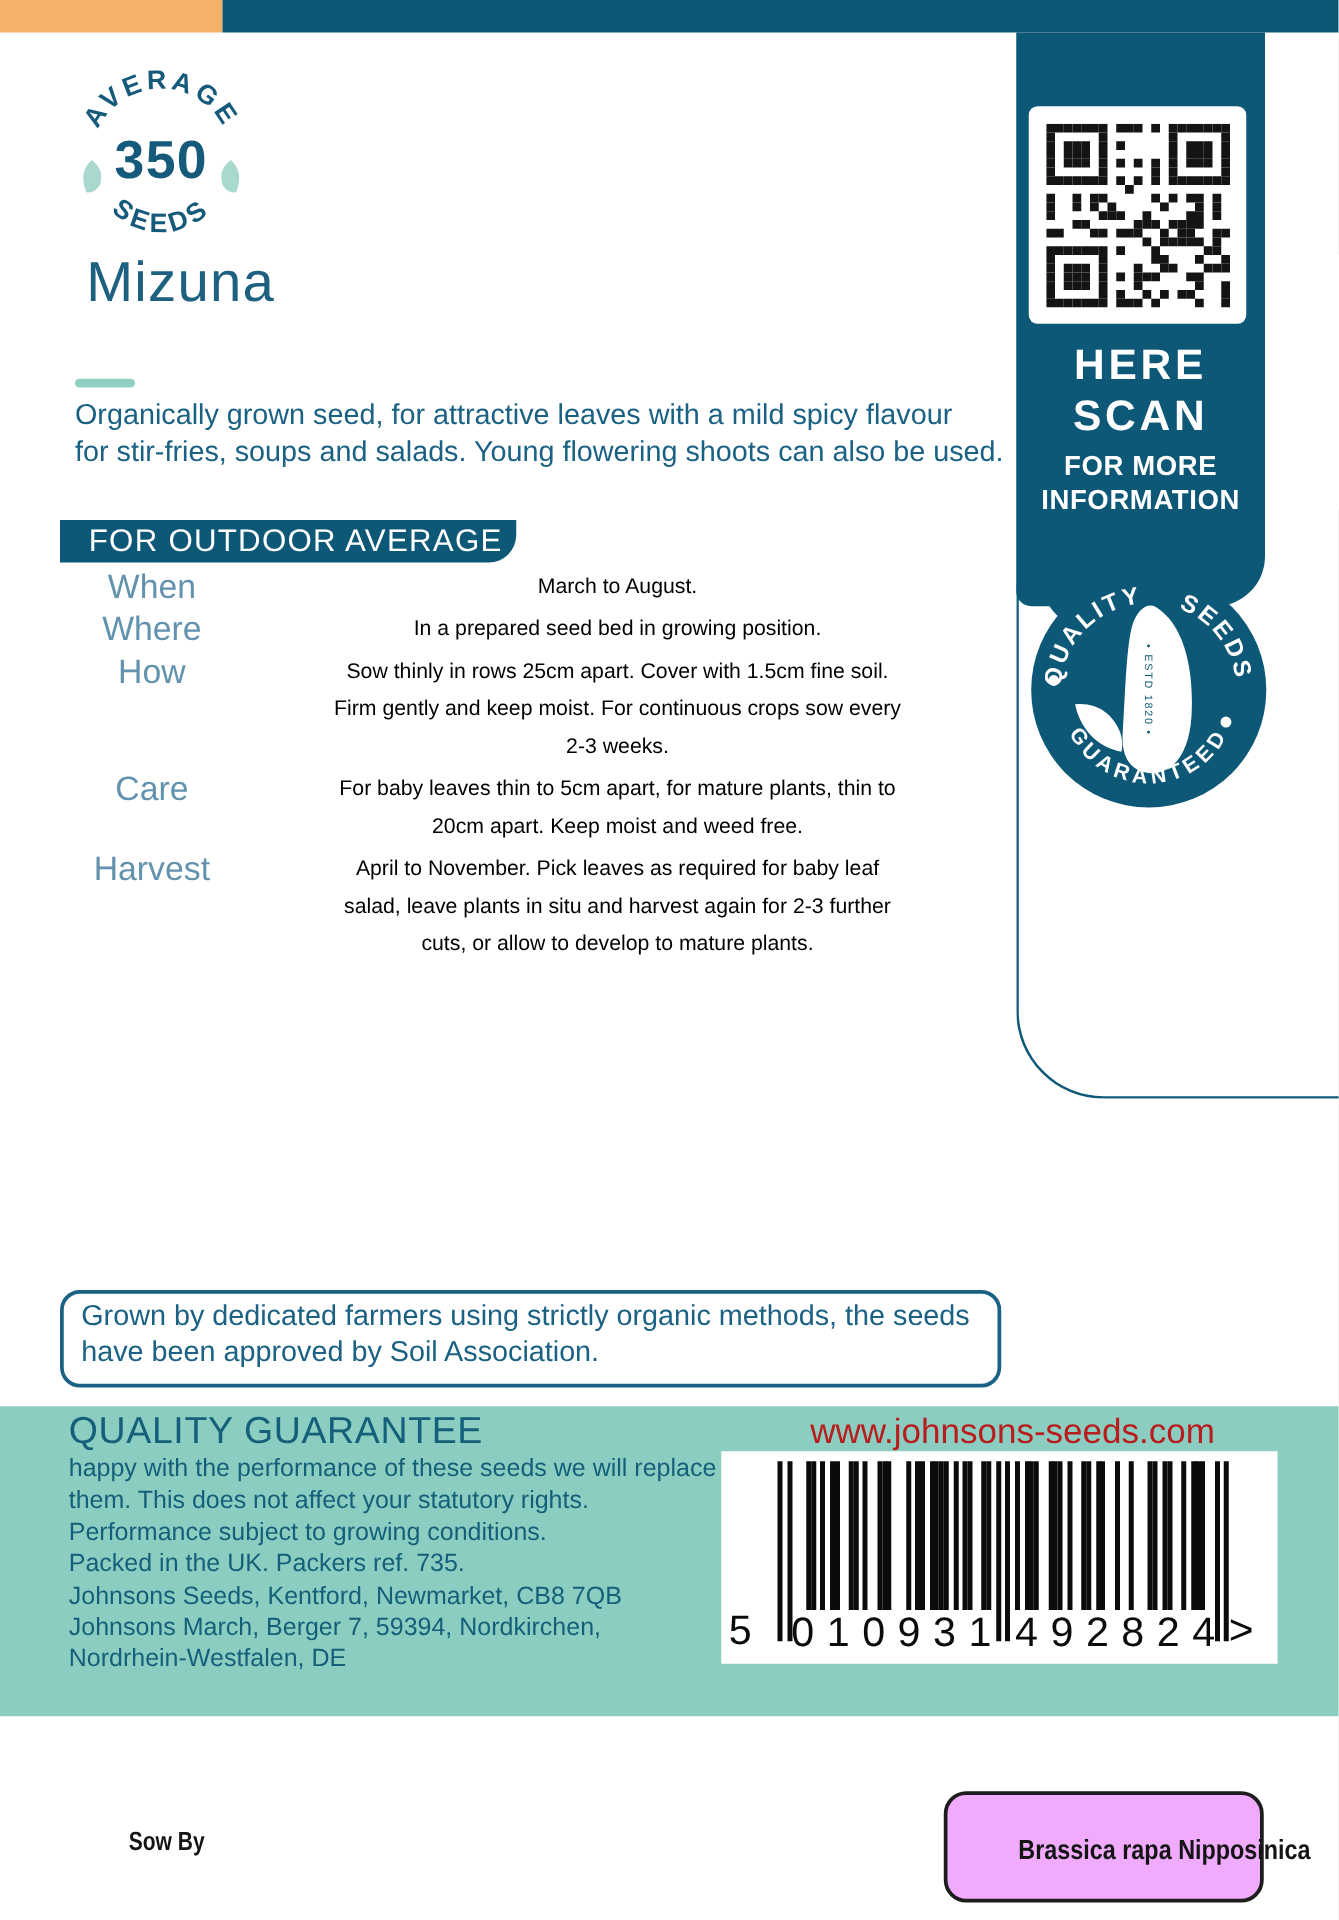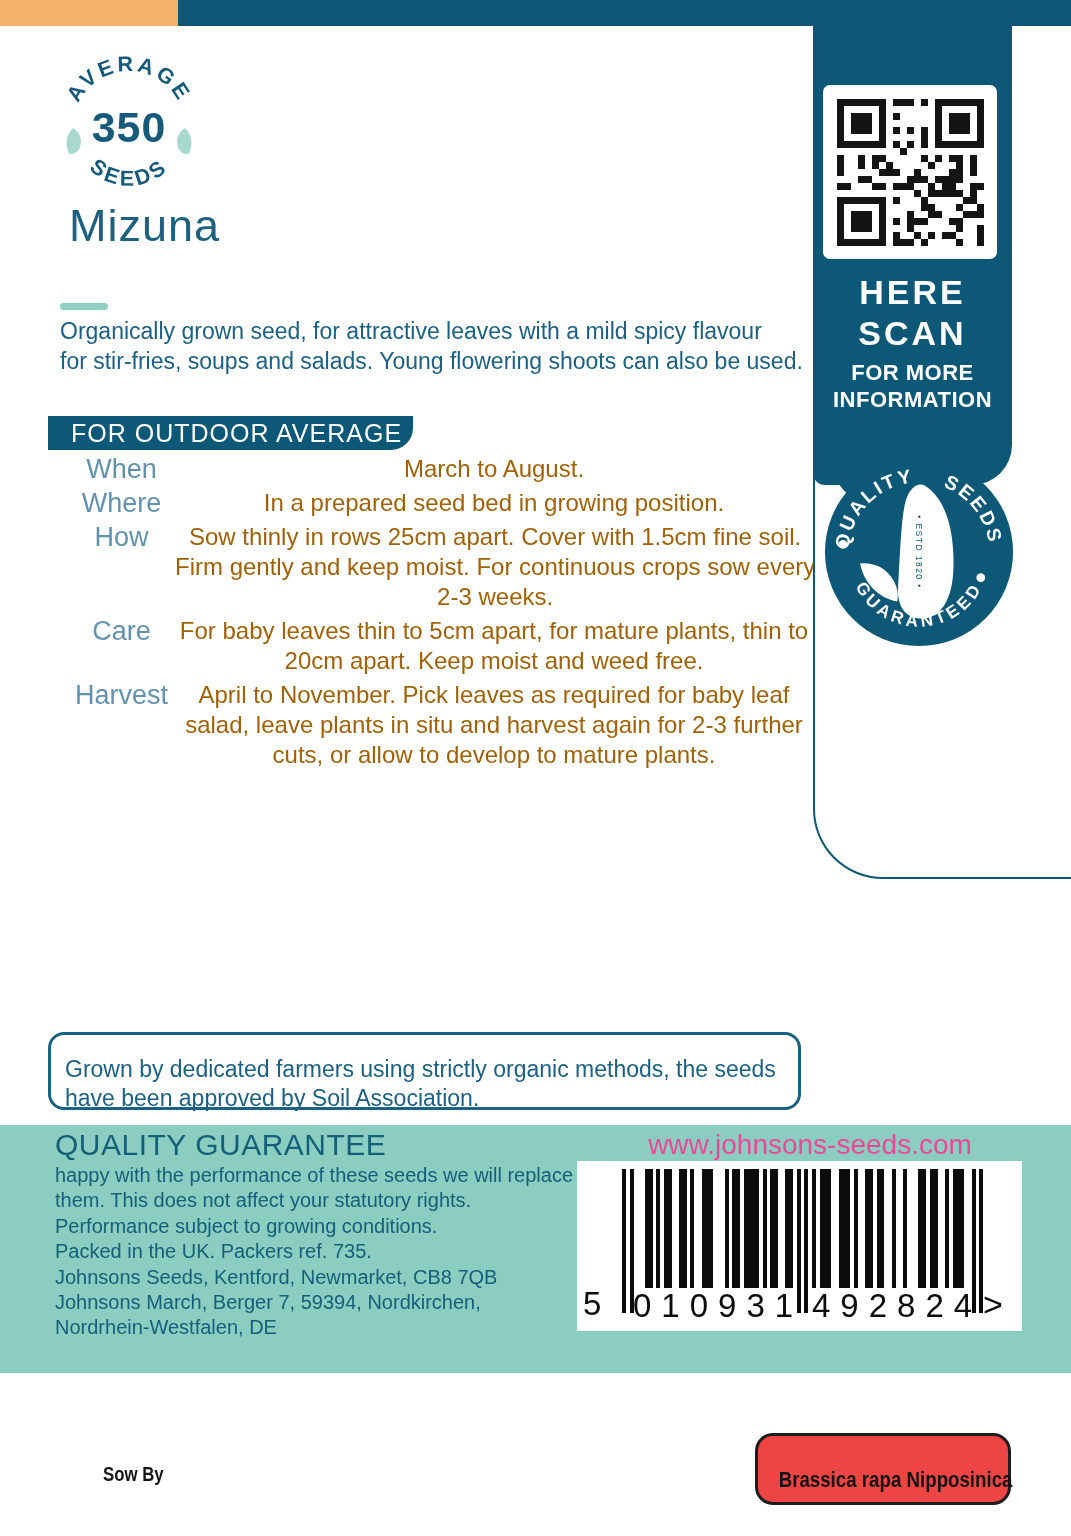--- a/index.html
+++ b/index.html
@@ -13,51 +13,51 @@
   #page-title{left:69px;top:200px;font-size:45px;font-weight:400;color:#1d607f;letter-spacing:1px;}
   #section-divider{left:60px;top:303px;width:48px;height:7px;border-radius:4px;background:#8fd0c2;}
   #product-description{left:60px;top:317px;color:#1a6183;font-size:23px;line-height:29.5px;white-space:nowrap;}
   
   #sowing-header{left:48px;top:416px;width:365px;height:34px;line-height:34px;background:#0e5877;
                  color:#fff;font-size:25px;letter-spacing:1px;padding-left:23px;box-sizing:border-box;
                  border-bottom-right-radius:22px;}
   #sowing-table{left:68px;top:454px;width:745px;}
   .sow-row{display:flex;margin-bottom:4px;text-align:center;}
   .sow-label{width:107px;flex:0 0 107px;font-size:27px;font-weight:300;color:#6292ad;line-height:30px;}
-  .sow-value{flex:1;font-size:24px;color:#a16207;line-height:30px;white-space:nowrap;}
+  .sow-value{flex:1;font-size:17px;color:#000000;line-height:30px;white-space:nowrap;}
   
   #scan-column{left:813px;top:26px;width:199px;height:459px;background:#0e5877;
                border-bottom-left-radius:12px;border-bottom-right-radius:40px;}
   #scan-column-neck{left:832px;top:300px;width:156px;height:205px;background:#0e5877;
                border-bottom-left-radius:45px;border-bottom-right-radius:45px;}
   #qr-panel{left:823px;top:85px;width:174px;height:174px;background:#fff;border-radius:7px;}
   #qr-panel svg{position:absolute;left:13.5px;top:13.5px;}
   #scan-text{left:813px;top:272px;width:199px;text-align:center;color:#fff;}
   .scan-big{font-size:34px;font-weight:bold;letter-spacing:3px;line-height:41px;}
   .scan-small{font-size:22px;font-weight:bold;letter-spacing:.5px;line-height:27px;}
   #scan-sub{margin-top:5px;}
   #panel-outline{left:813px;top:468px;width:258px;height:409px;border-left:2.5px solid #0e5877;
                  border-bottom:2.5px solid #0e5877;border-bottom-left-radius:70px;}
   
   #organic-note{left:48px;top:1032px;width:753px;height:78px;border:3px solid #1a6183;border-radius:16px;
-                box-sizing:border-box;color:#1a6183;font-size:23px;line-height:29px;padding:20px 0 0 14px;white-space:nowrap;}
+                box-sizing:border-box;color:#1a6183;font-size:23px;line-height:29px;padding:3px 0 0 14px;white-space:nowrap;}
   
   #band{left:0;top:1125px;width:1071px;height:248px;background:#8ccdc1;}
   #guarantee-title{left:55px;top:1128px;font-size:30px;color:#14607a;letter-spacing:.5px;}
   #guarantee-text{left:55px;top:1163px;font-size:20px;line-height:25.4px;color:#14607a;white-space:nowrap;}
-  #website-url{left:600px;top:1129px;width:420px;text-align:center;font-size:28px;color:#ec4899;}
+  #website-url{left:600px;top:1129px;width:420px;text-align:center;font-size:28px;color:#b91c1c;}
   
   #barcode-panel{left:577px;top:1161px;width:445px;height:170px;background:#fff;}
   .bar{position:absolute;top:8px;background:#0b0b0b;}
   .bc-num{position:absolute;color:#0b0b0b;font-size:33px;}
   
   #sow-by-label{left:103px;top:1462px;font-size:21px;font-weight:bold;color:#141414;
                 transform:scaleX(.8);transform-origin:left top;}
-  #variety-box{left:755px;top:1433px;width:256px;height:72px;background:#ef4444;border:3px solid #1d1d1d;
-               border-radius:18px;box-sizing:border-box;text-align:center;}
+  #variety-box{left:755px;top:1433px;width:256px;height:89px;background:#f0abfc;border:3px solid #1d1d1d;
+               border-radius:18px;box-sizing:border-box;text-align:center;padding-left:36px;}
   #variety-name{line-height:87px;font-size:22px;font-weight:bold;color:#141414;display:inline-block;transform:scaleX(.85);white-space:nowrap;}
 </style>
 </head>
 <body>
 
 <div id="page">
 
   <div class="abs" id="orange-bar"></div>
   <div class="abs" id="top-teal-bar"></div>
 

